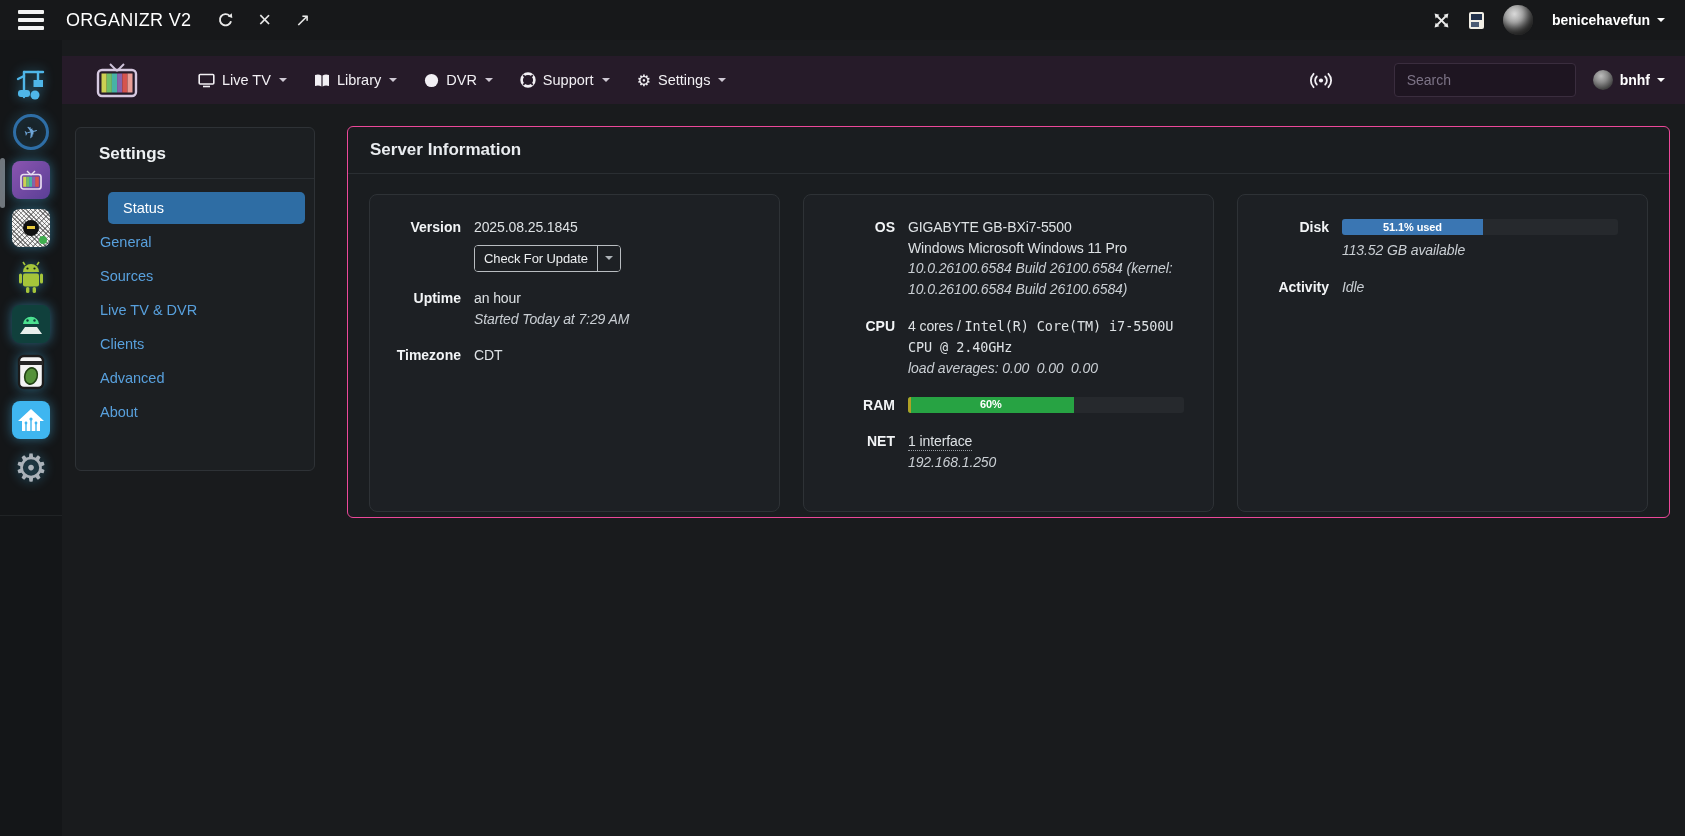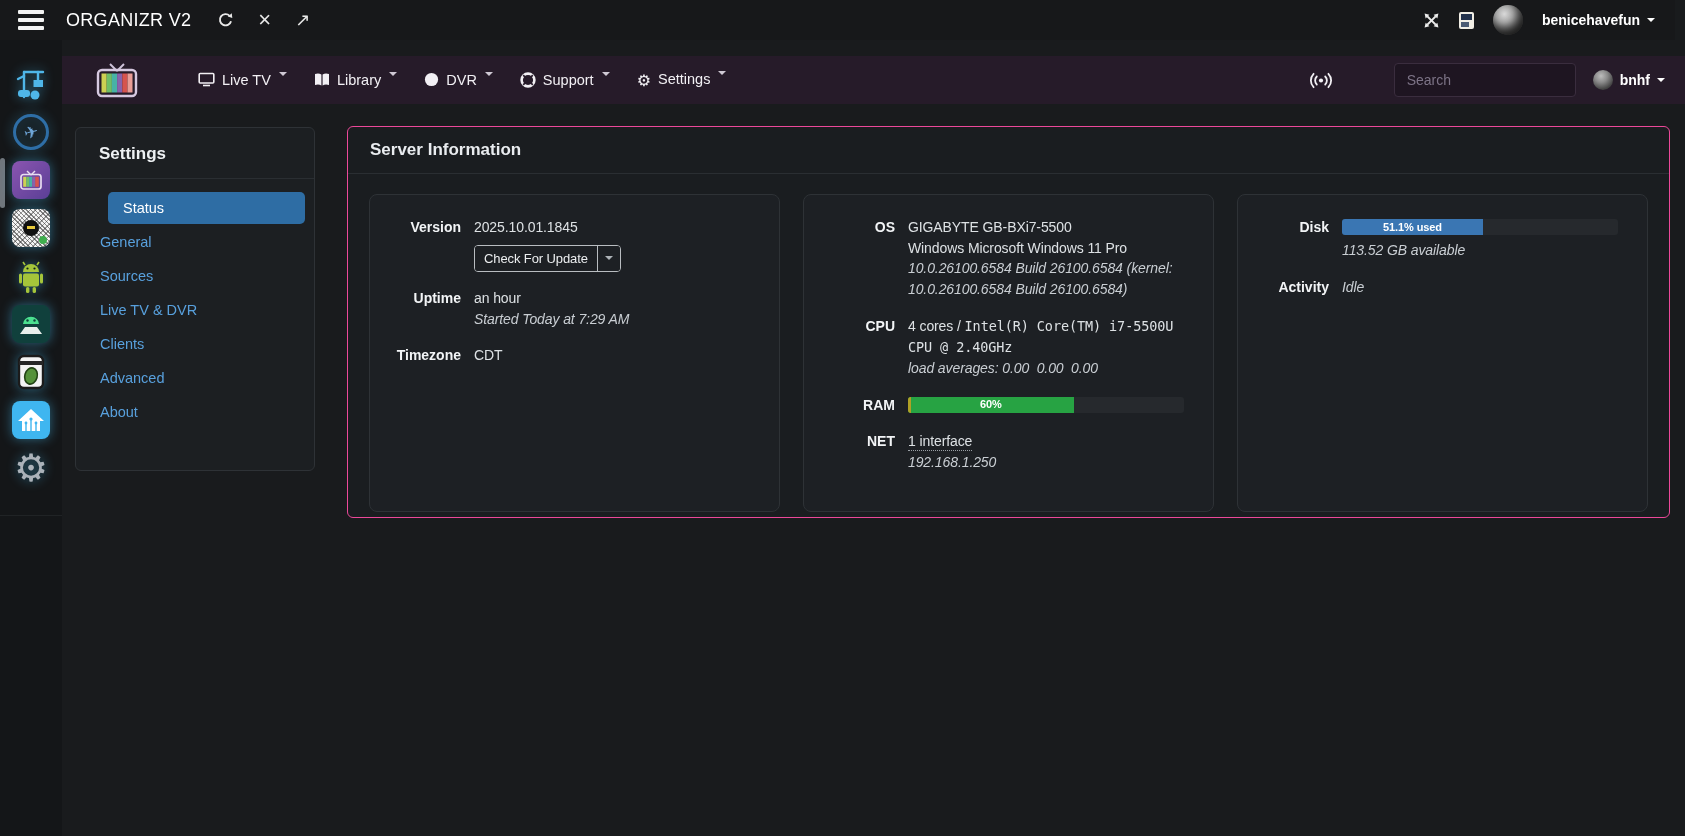--- a/index.html
+++ b/index.html
@@ -1,21 +1,21 @@
 <!DOCTYPE html>
 <html><head>
 <meta charset="utf-8">
 <style>
   * { margin:0; padding:0; box-sizing:border-box; }
   html,body { width:1685px; height:836px; overflow:hidden; background:#101214;
               font-family:"Liberation Sans", sans-serif; }
   .stage { position:relative; width:1685px; height:836px; background:#191b1d; }
 
   
-  .topbar { position:absolute; left:0; top:0; right:10px; height:40px; background:#17181a;
+  .topbar { position:absolute; left:0; top:0; right:0; height:40px; background:#17181a;
             display:flex; align-items:center; z-index:10; }
   .hamburger { width:62px; display:flex; flex-direction:column; gap:4px; align-items:center; cursor:pointer; }
   .hamburger span { display:block; width:26px; height:4px; background:#f2f2f2; border-radius:1px; }
   .tb-title { color:#ffffff; font-size:18px; letter-spacing:.3px; margin:0 26px 0 4px; }
   .tb-ic { color:#e8e8e8; margin-right:24px; cursor:pointer; display:flex; align-items:center; }
   .tb-x { font-size:22px; line-height:1; }
   .tb-arrow { font-size:18px; }
   .tb-right { margin-left:auto; display:flex; align-items:center; gap:19px; padding-right:20px; }
   .avatar { width:30px; height:30px; border-radius:50%;
             background: radial-gradient(circle at 38% 30%, #d9d9d9 0%, #a9a9a9 30%, #565656 66%, #232323 100%);
@@ -48,21 +48,21 @@
   .plane-ring span { color:#6ea6d8; font-size:17px; transform:rotate(-15deg); }
   .atv { background:#10403c; display:flex; align-items:center; justify-content:center; }
   .ha  { background:#3fb6f0; display:flex; align-items:center; justify-content:center; }
   .gear-big { font-size:38px; color:#abb2b9; line-height:1; }
 
   
   .app { position:absolute; left:62px; top:40px; right:0; bottom:0; background:#191b1d; }
   .cnav { position:absolute; left:0; top:16px; right:0; height:48px; background:#261b29;
           display:flex; align-items:center; padding:0 20px 0 32px; }
   .clogo { margin-right:58px; cursor:pointer; display:flex; }
-  .menu { display:flex; align-items:flex-start; gap:7px; color:#f2f0f4; font-size:14.5px;
+  .menu { display:flex; align-items:center; gap:7px; color:#f2f0f4; font-size:14.5px;
           margin-right:27px; cursor:pointer; }
   .menu .caret { color:#cfc9d4; margin-left:1px; }
   .mi { display:flex; align-items:center; }
   .cnav-right { margin-left:auto; display:flex; align-items:center; gap:17px; }
   .search { width:182px; height:34px; background:#1e1521; border:1px solid #3a2d3e; border-radius:4px;
             color:#ddd; padding:0 12px; font-size:14px; font-family:"Liberation Sans",sans-serif;margin-left:44px; }
   .search::placeholder { color:#7c7386; }
   .cuser { display:flex; align-items:center; gap:7px; color:#fff; font-size:14px; font-weight:700; cursor:pointer; }
   .cavatar { width:20px; height:20px; border-radius:50%;
              background: radial-gradient(circle at 40% 30%, #bdbdbd 0%, #8b8b8b 35%, #474747 70%, #1f1f1f 100%); }
@@ -344,21 +344,21 @@
     </aside>
 
     <section class="server-card">
       <div class="sv-header">Server Information</div>
       <div class="sv-body">
 
         <div class="col-card">
           <div class="row">
             <div class="lbl">Version</div>
             <div class="val">
-              <div>2025.10.01.1845</div>
+              <div>2025.08.25.1845</div>
               <div class="split-btn">
                 <span class="sb-main">Check For Update</span>
                 <span class="sb-caret">
                     <i class="caret"></i>
                   </span>
               </div>
             </div>
           </div>
           <div class="row" style="margin-top:6px;">
             <div class="lbl">Uptime</div>

